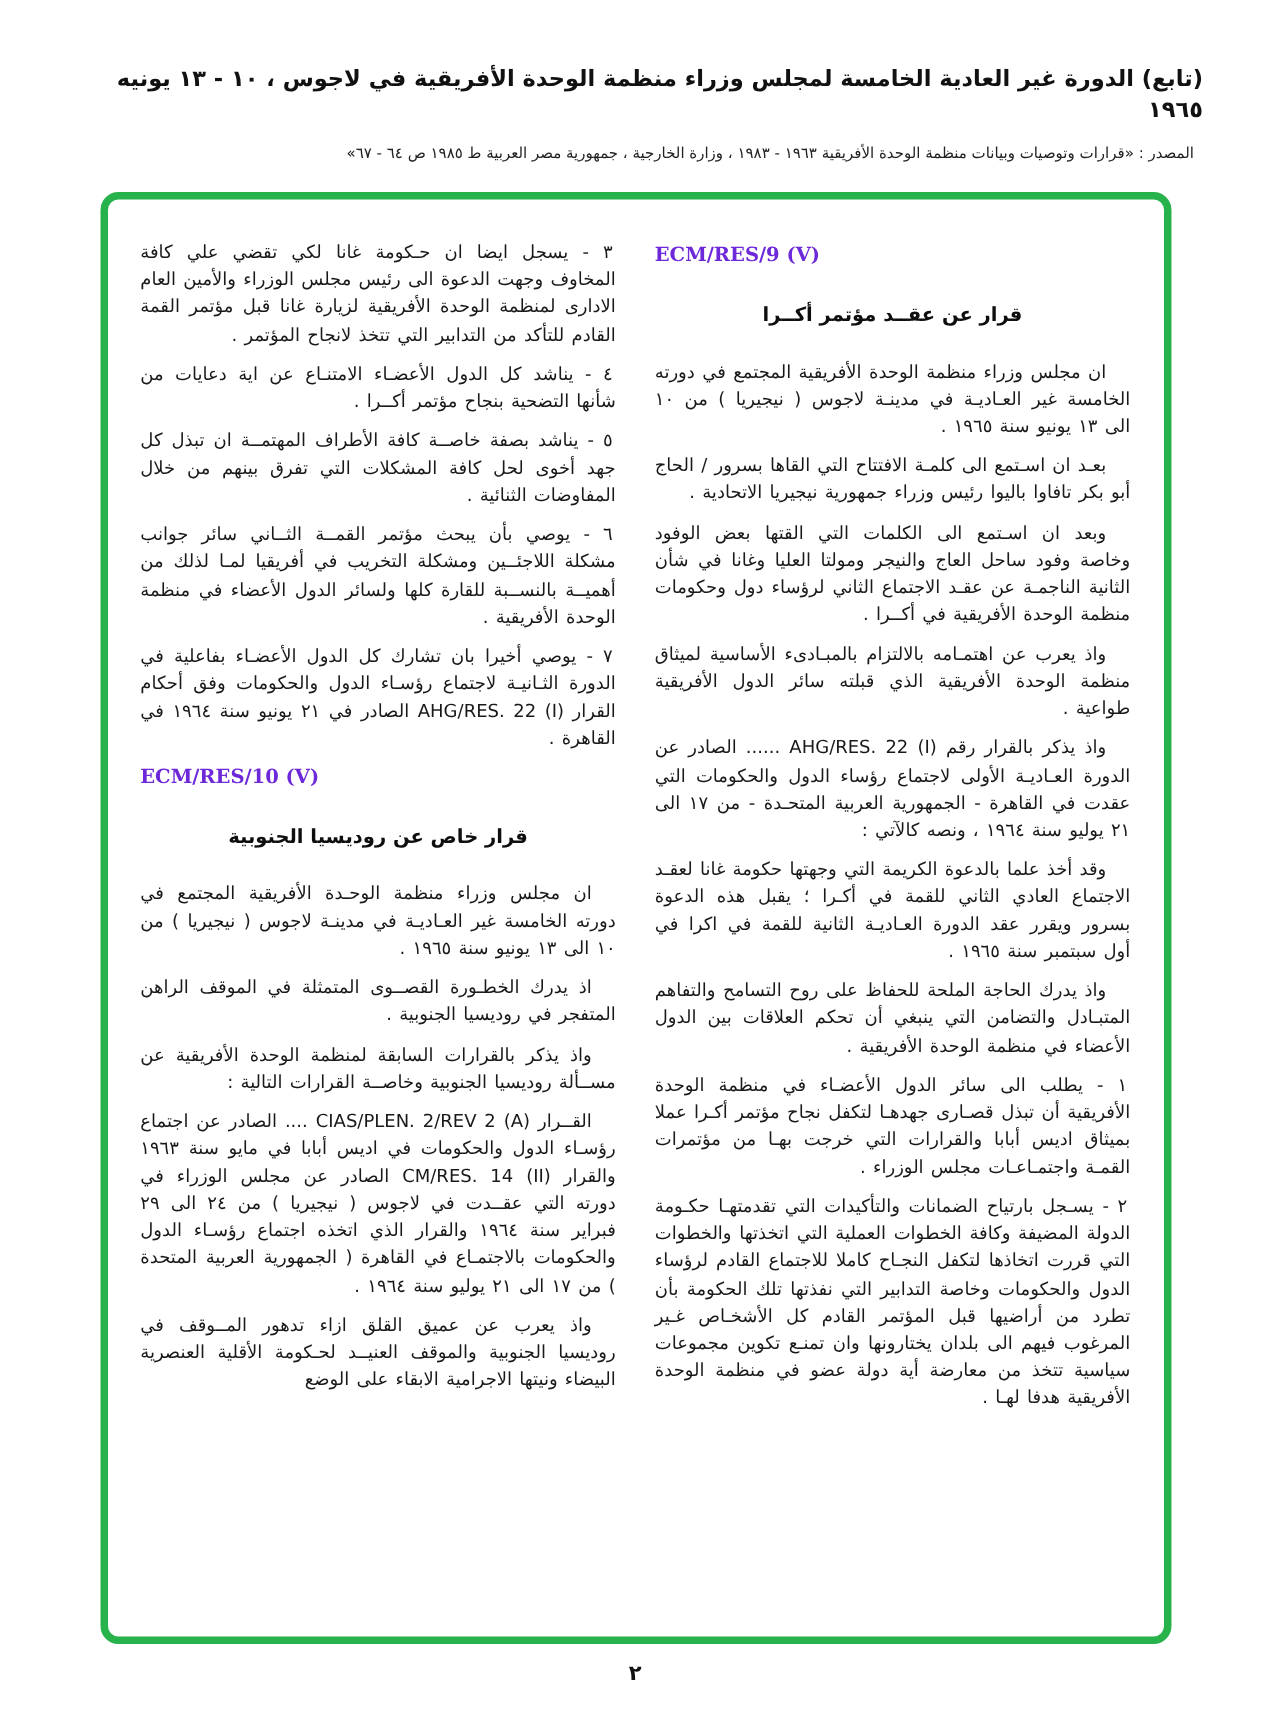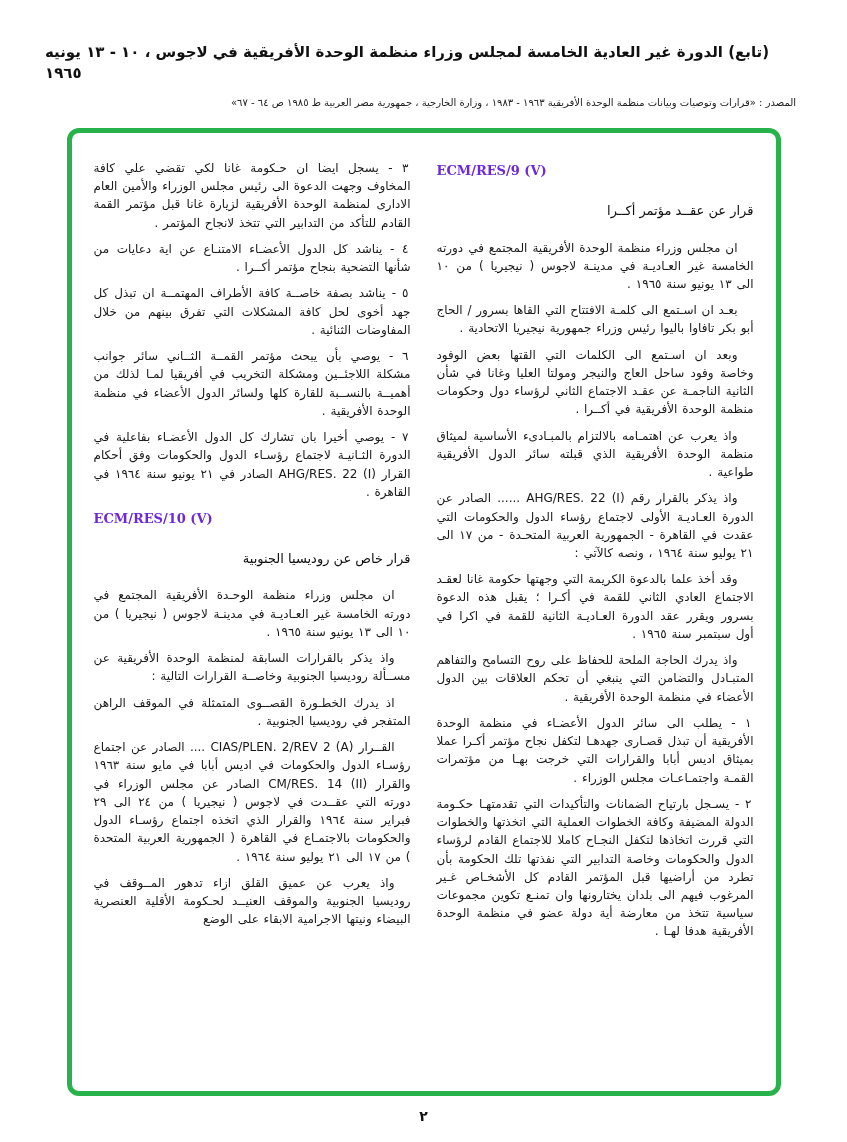--- a/index.html
+++ b/index.html
@@ -10,21 +10,21 @@
     color:var(--text, #161616);
     direction:rtl;
     overflow:hidden;
   }
   .page {
     width:847px; height:1142px;
     padding:42px 45px 0 45px;
     background:var(--page-bg, #ffffff);
   }
   .header-title {
-    text-align:left;
+    text-align:right;
     font-weight:bold;
     font-size:15px;
     line-height:1.4;
     color:#111;
   }
   .header-source {
     margin-top:13px;
     font-size:10px;
     color:#222;
     padding-right:6px;
@@ -53,21 +53,22 @@
     text-align:left;
     font-family:"DejaVu Serif", serif;
     font-weight:bold;
     font-size:13px;
     margin:2px 0 20px 0;
     color:#6d28d9;
   }
   .doc-ref.second { }
   .res-title {
     font-size:13px;
-    font-weight:normal;
+    font-weight:bold;
+    text-align:center;
     margin:0 0 18px 0;
     color:#0e0e0e;
   }
   .para {
     margin-bottom:8px;
     text-indent:16px;
     word-spacing:1px;
   }
   .para.numbered { text-indent:2px; }
   .page-number {
@@ -107,22 +108,22 @@
     <div class="col">
       <p class="para numbered">٣ - يسجل ايضا ان حـكومة غانا لكي تقضي علي كافة المخاوف وجهت الدعوة الى رئيس مجلس الوزراء والأمين العام الادارى لمنظمة الوحدة الأفريقية لزيارة غانا قبل مؤتمر القمة القادم للتأكد من التدابير التي تتخذ لانجاح المؤتمر .</p>
       <p class="para numbered">٤ - يناشد كل الدول الأعضـاء الامتنـاع عن اية دعايات من شأنها التضحية بنجاح مؤتمر أكــرا .</p>
       <p class="para numbered">٥ - يناشد بصفة خاصــة كافة الأطراف المهتمــة ان تبذل كل جهد أخوى لحل كافة المشكلات التي تفرق بينهم من خلال المفاوضات الثنائية .</p>
       <p class="para numbered">٦ - يوصي بأن يبحث مؤتمر القمــة الثــاني سائر جوانب مشكلة اللاجئــين ومشكلة التخريب في أفريقيا لمـا لذلك من أهميــة بالنســبة للقارة كلها ولسائر الدول الأعضاء في منظمة الوحدة الأفريقية .</p>
       <p class="para numbered">٧ - يوصي أخيرا بان تشارك كل الدول الأعضـاء بفاعلية في الدورة الثـانيـة لاجتماع رؤسـاء الدول والحكومات وفق أحكام القرار AHG/RES. 22 (I) الصادر في ٢١ يونيو سنة ١٩٦٤ في القاهرة .</p>
 
       <div class="doc-ref second">ECM/RES/10 (V)</div>
       <h2 class="res-title">قرار خاص عن روديسيا الجنوبية</h2>
       <p class="para">ان مجلس وزراء منظمة الوحـدة الأفريقية المجتمع في دورته الخامسة غير العـاديـة في مدينـة لاجوس ( نيجيريا ) من ١٠ الى ١٣ يونيو سنة ١٩٦٥ .</p>
+      <p class="para">اذ يدرك الخطـورة القصــوى المتمثلة في الموقف الراهن المتفجر في روديسيا الجنوبية .</p>
       <p class="para">واذ يذكر بالقرارات السابقة لمنظمة الوحدة الأفريقية عن مســألة روديسيا الجنوبية وخاصــة القرارات التالية :</p>
-      <p class="para">اذ يدرك الخطـورة القصــوى المتمثلة في الموقف الراهن المتفجر في روديسيا الجنوبية .</p>
       <p class="para">القــرار CIAS/PLEN. 2/REV 2 (A) .... الصادر عن اجتماع رؤسـاء الدول والحكومات في اديس أبابا في مايو سنة ١٩٦٣ والقرار CM/RES. 14 (II) الصادر عن مجلس الوزراء في دورته التي عقــدت في لاجوس ( نيجيريا ) من ٢٤ الى ٢٩ فبراير سنة ١٩٦٤ والقرار الذي اتخذه اجتماع رؤسـاء الدول والحكومات بالاجتمـاع في القاهرة ( الجمهورية العربية المتحدة ) من ١٧ الى ٢١ يوليو سنة ١٩٦٤ .</p>
       <p class="para">واذ يعرب عن عميق القلق ازاء تدهور المــوقف في روديسيا الجنوبية والموقف العنيــد لحـكومة الأقلية العنصرية البيضاء ونيتها الاجرامية الابقاء على الوضع</p>
     </div>
 
   </div>
 
   <div class="page-number">٢</div>
 
 </div>
 

